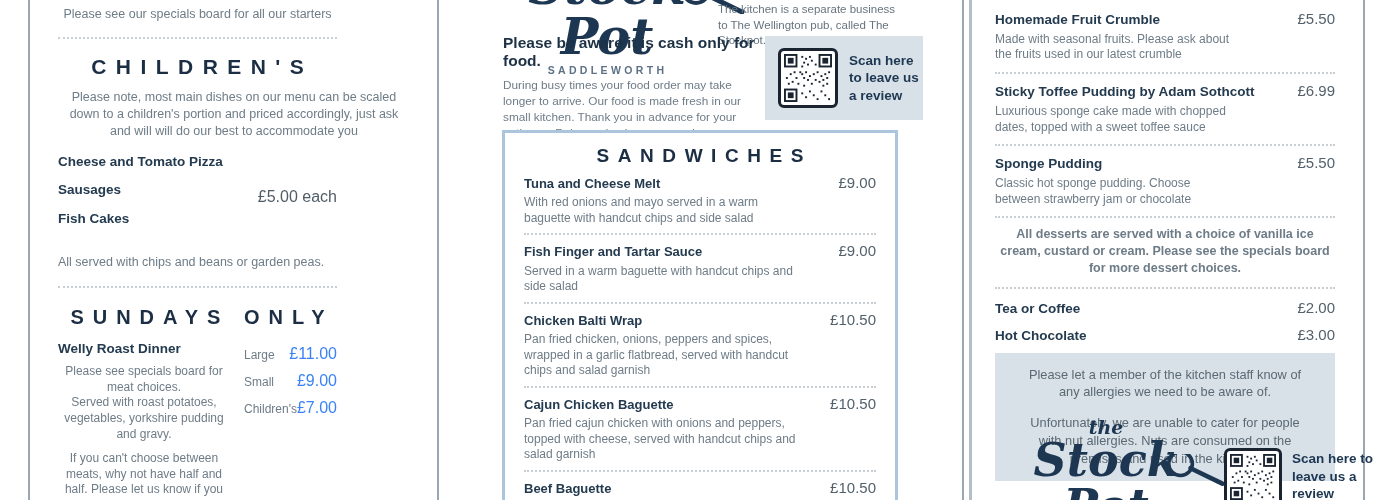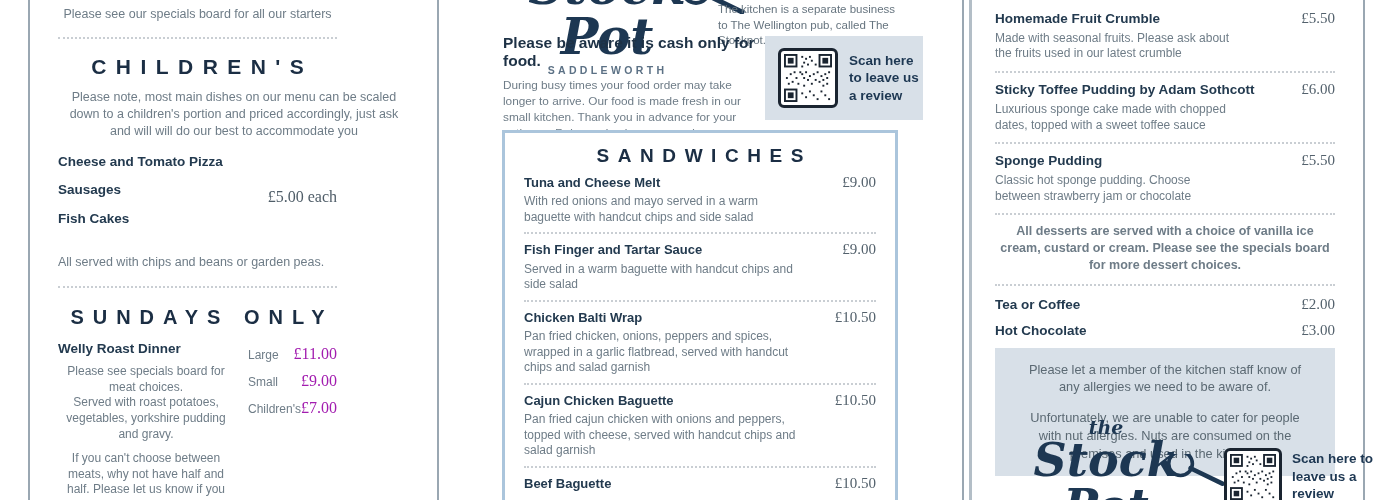--- a/index.html
+++ b/index.html
@@ -10,21 +10,21 @@
     -webkit-font-smoothing:antialiased;
   }
   .vline{position:absolute;top:0;bottom:0;background:#9aa7b2;}
   .panel{position:absolute;top:0;height:500px;}
 
   
   .sec-title{font-weight:bold;color:#1b2e44;text-align:center;
     letter-spacing:.45em;text-indent:.45em;white-space:nowrap;}
   .item-name{font-weight:bold;color:#233a4f;font-size:13px;line-height:1.25;}
   .desc{color:#6e7c87;font-size:12px;line-height:1.3;}
-  .price{color:#53616c;font-size:15px;white-space:nowrap;font-family:Liberation Serif, serif;}
+  .price{color:#53616c;font-size:15px;white-space:nowrap;}
   .price-sm-label{color:#6e7c87;font-size:12px;}
   .dots{border-top:2px dotted #c9ced3;height:0;}
   .note-center{color:#6e7c87;font-size:12.5px;text-align:center;line-height:1.35;}
 
   
   .p-left{left:30px;width:331px;}
   .p-left .inner{padding:4px 24px 0 28px;}
   .starters{margin-top:2px;}
   .dots-l{margin:14px 0 0 0;}
   .childrens-title{font-size:21px;margin-top:16px;}
@@ -34,21 +34,21 @@
   .ch-list .item-name{font-size:13.5px;margin:0 0 12px 0;}
   .ch-list .item-name:last-child{margin-bottom:12px;}
   .ch-price{font-size:16px;color:#4f5d68;}
   .ch-foot{margin-top:14px;font-size:12.5px;}
   .sundays-title{font-size:20px;margin-top:18px;}
   .dish-row{display:flex;margin-top:12px;}
   .dish-left{width:242px;}
   .dish-left .desc{margin-top:6px;white-space:pre-line;text-align:center;}
   .dish-prices{flex:1;padding-left:14px;padding-top:4px;}
   .pr-row{display:flex;justify-content:space-between;align-items:baseline;margin-bottom:9px;text-align:center;}
-  .pr-row .price{font-size:16px;color:#a21caf;}
+  .pr-row .price{font-size:16px;color:#3b82f6;}
   .fridays-title{font-size:21px;letter-spacing:.38em;text-indent:.38em;margin-top:16px;}
 
   
   .p-mid{left:440px;width:523px;}
   .logo{color:#1d3752;}
   .logo-script{font-family:"DejaVu Serif", serif;font-style:italic;font-weight:bold;line-height:1;}
   .logo-sub{letter-spacing:.32em;text-indent:.1em;color:#5c7185;font-weight:bold;}
   .logo-top{position:absolute;left:52px;top:-38px;width:230px;text-align:center;}
   .logo-top .logo-script{font-size:50px;}
   .logo-top .logo-sub{font-size:10.5px;margin-top:2px;}
@@ -285,21 +285,21 @@
         <span class="item-name" style="font-size:13.5px;">Homemade Fruit Crumble</span>
         <span class="price">£5.50</span>
       </div>
       <div class="desc">Made with seasonal fruits. Please ask about the fruits used in our latest crumble</div>
     </div>
     <div class="dots d-dots"></div>
 
     <div class="d-item">
       <div class="m-row">
         <span class="item-name" style="font-size:13.5px;">Sticky Toffee Pudding by Adam Sothcott</span>
-        <span class="price">£6.00</span>
+        <span class="price">£6.99</span>
       </div>
       <div class="desc">Luxurious sponge cake made with chopped dates, topped with a sweet toffee sauce</div>
     </div>
     <div class="dots d-dots"></div>
 
     <div class="d-item">
       <div class="m-row">
         <span class="item-name" style="font-size:13.5px;">Sponge Pudding</span>
         <span class="price">£5.50</span>
       </div>

